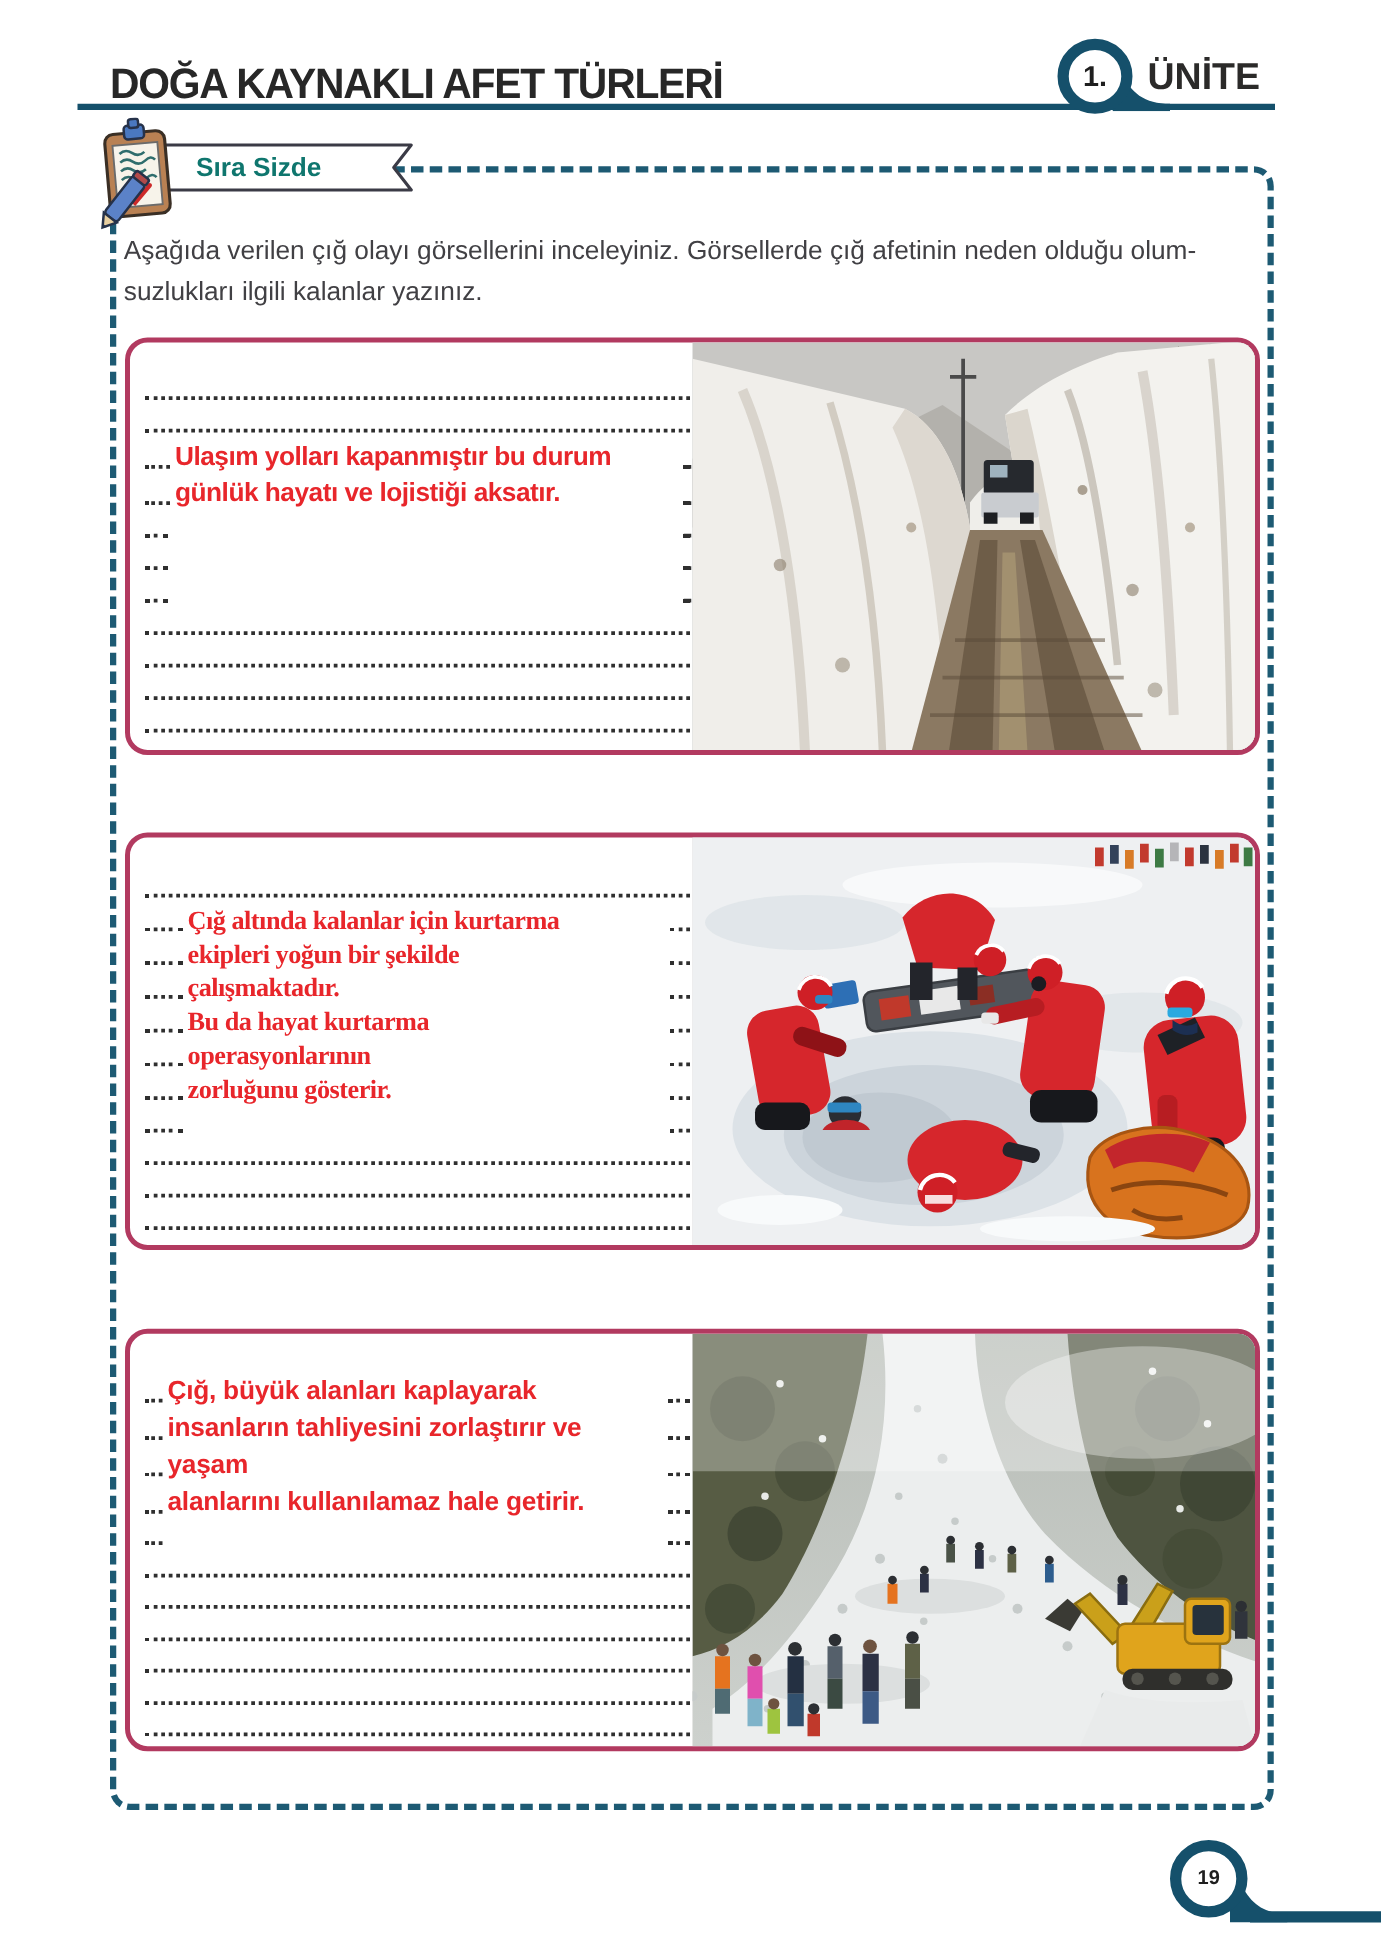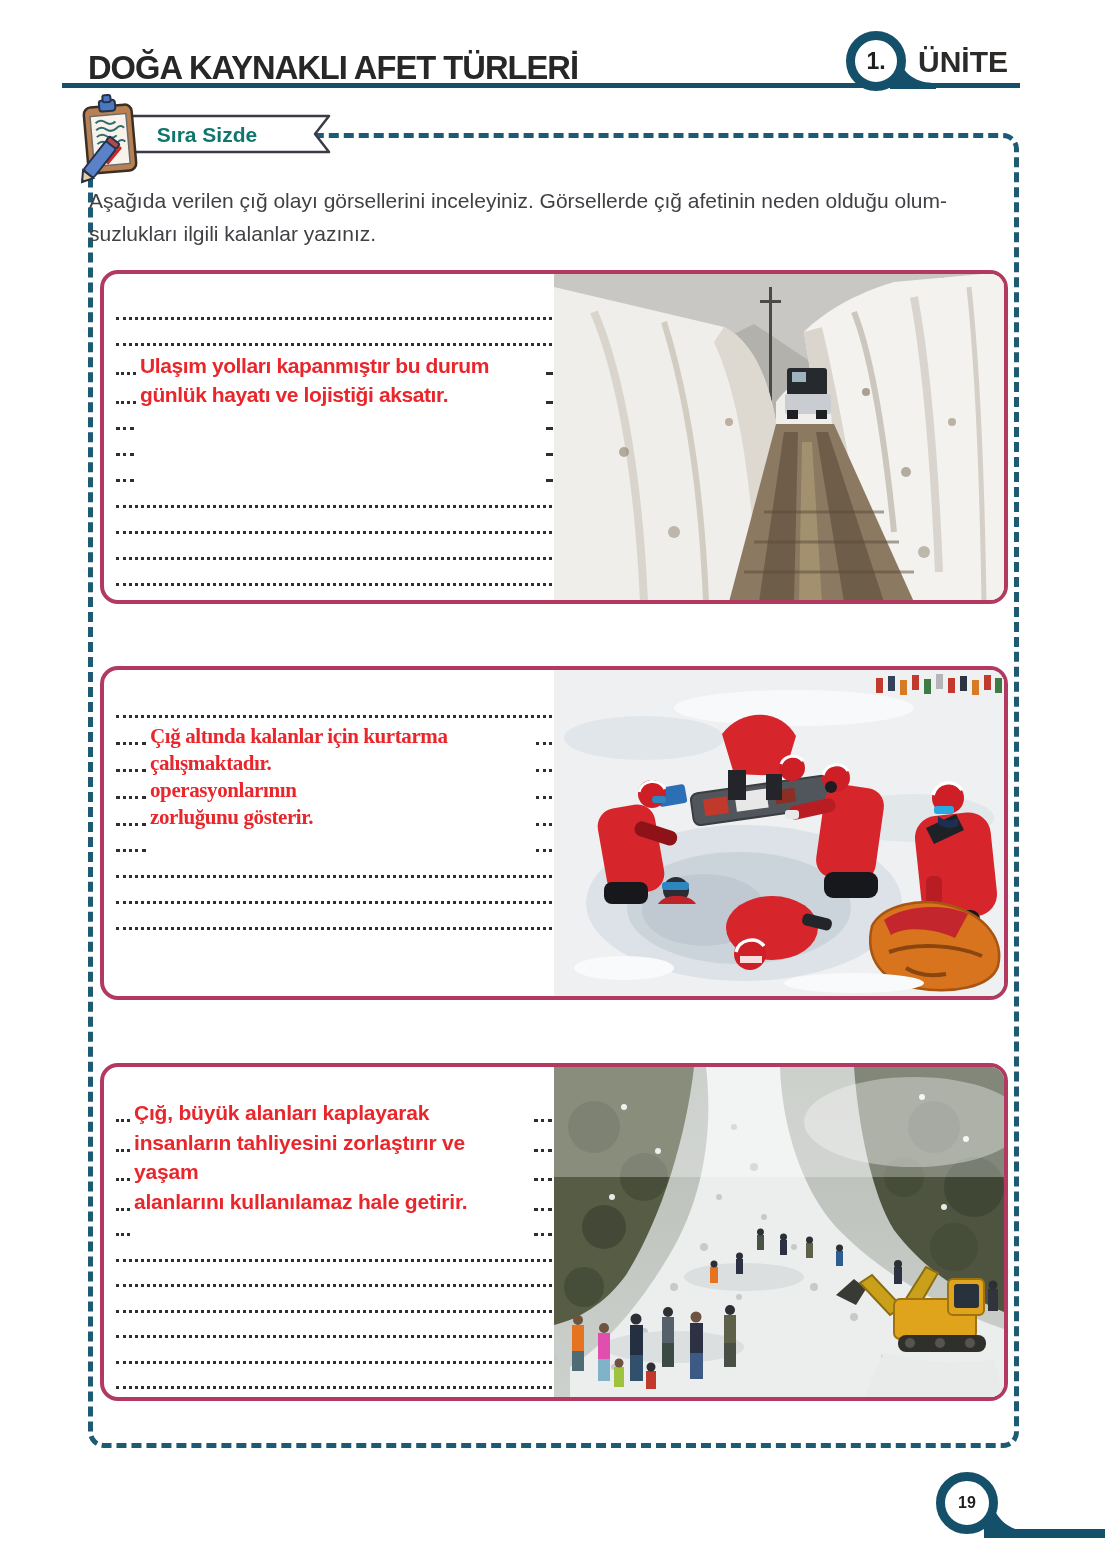--- a/index.html
+++ b/index.html
@@ -21,21 +21,21 @@
   .ribbon{position:absolute;left:112px;top:114px;width:220px;height:40px;z-index:4;}
   .ribbon svg{position:absolute;inset:0;}
   .ribbon-label{position:absolute;left:0;right:30px;top:1px;bottom:0;display:flex;align-items:center;
          justify-content:center;font-size:21px;font-weight:bold;color:#0f766e;}
 
   
   .frame{position:absolute;left:88px;top:133px;width:931px;height:1315px;box-sizing:border-box;
          border:5px dashed #1d5a73;border-radius:16px;z-index:0;}
 
   
-  .instr{position:absolute;left:89px;top:184px;font-size:21px;color:#414044;line-height:33px;z-index:2;}
+  .instr{position:absolute;left:99px;top:184px;font-size:21px;color:#414044;line-height:33px;z-index:2;}
 
   
   .abox{position:absolute;left:100px;width:908px;box-sizing:border-box;border:4px solid #b23a60;
         border-radius:18px;background:#fff;display:flex;overflow:hidden;z-index:2;}
   #box1{top:270px;height:334px;} #box2{top:666px;height:334px;} #box3{top:1063px;height:338px;}
   .answers{flex:1 1 auto;min-width:0;display:flex;flex-direction:column;padding:20px 2px 8px 12px;}
   #box2 .answers{padding-top:22px;} #box3 .answers{padding-top:26px;}
   .row{display:flex;align-items:flex-end;height:26px;}
   .row.t1{height:29px;} .row.t2{height:27px;font-family:Liberation Serif, serif;} .row.t3{height:30px;}
   .dots{border-bottom:3px dotted #2f2f2f;height:4px;}
@@ -203,21 +203,33 @@
           <div class="dots f"></div>
         </div>
       <div class="row t2">
         <div class="dots w30"></div>
           <span class="ans">Çığ altında kalanlar için kurtarma</span>
           <div class="sp"></div>
           <div class="dots w16"></div>
       </div>
       <div class="row t2">
         <div class="dots w30"></div>
+          <span class="ans">ekipleri yoğun bir şekilde</span>
+          <div class="sp"></div>
+          <div class="dots w16"></div>
+      </div>
+      <div class="row t2">
+        <div class="dots w30"></div>
           <span class="ans">çalışmaktadır.</span>
+          <div class="sp"></div>
+          <div class="dots w16"></div>
+      </div>
+      <div class="row t2">
+        <div class="dots w30"></div>
+          <span class="ans">Bu da hayat kurtarma</span>
           <div class="sp"></div>
           <div class="dots w16"></div>
       </div>
       <div class="row t2">
         <div class="dots w30"></div>
           <span class="ans">operasyonlarının</span>
           <div class="sp"></div>
           <div class="dots w16"></div>
       </div>
       <div class="row t2">

